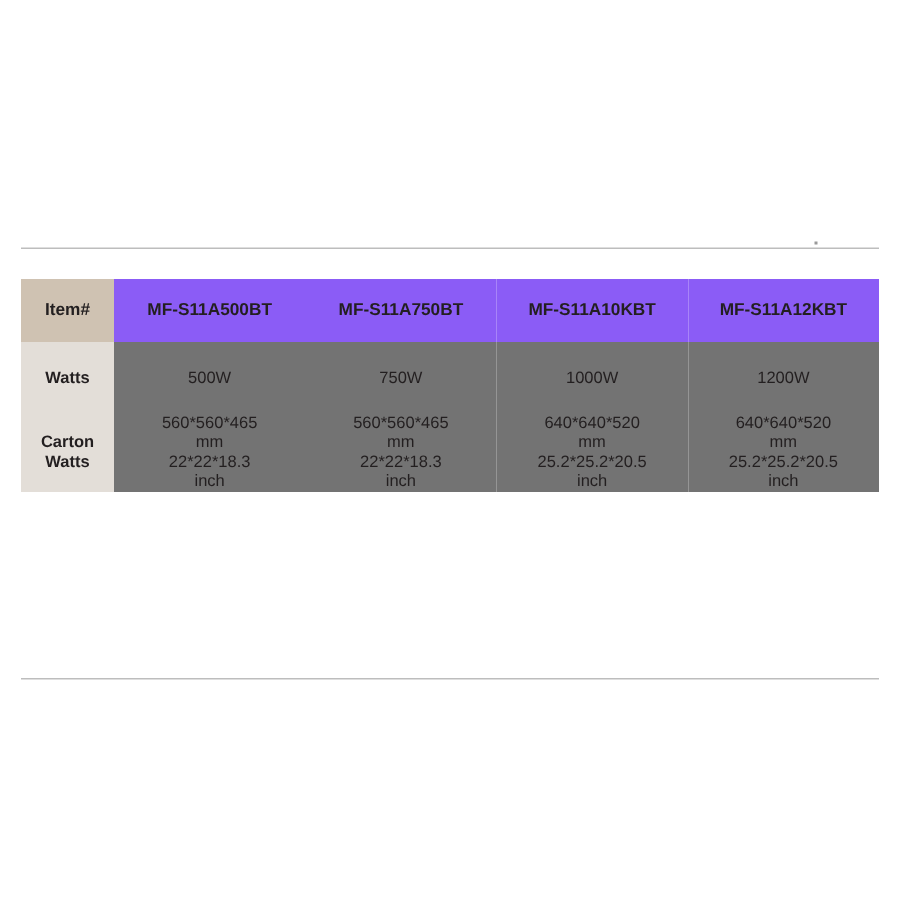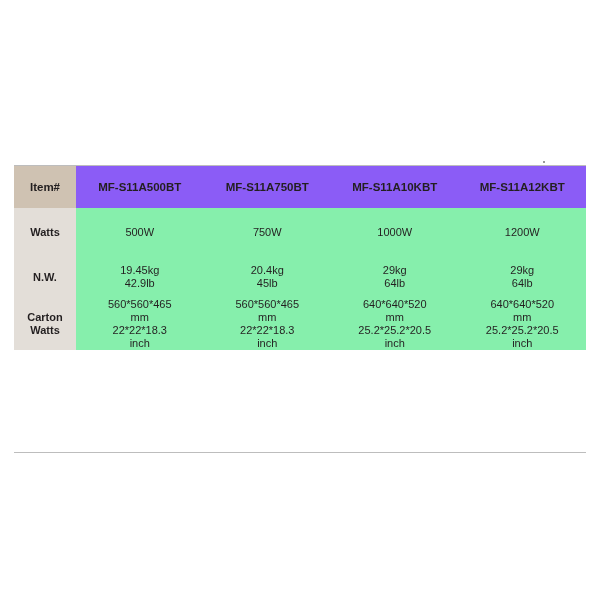--- a/index.html
+++ b/index.html
@@ -17,20 +17,21 @@
   #spec-sheet {
     position: absolute;
     left: 14px;
     top: 166px;
     width: 572px;
   }
   table.spec-table {
     border-collapse: collapse;
     width: 572px;
     table-layout: fixed;
+    margin-top: 20px;
   }
   table.spec-table td {
     padding: 0;
     margin: 0;
     text-align: center;
     vertical-align: middle;
     font-size: 11px;
     line-height: 13px;
     border: none;
   }
@@ -45,21 +46,21 @@
   tr.header-row td.label-col {
     background: #cfc2b2;
   }
   
   td.label-col {
     width: 62px;
     font-weight: bold;
     font-size: 11px;
   }
   tr.band-shaded td {
-    background: #86efac;
+    background: #737373;
   }
   tr.band-plain td {
     background: #ffffff;
   }
   tr.band-shaded td.label-col {
     background: #e3ded8;
   }
   tr.band-plain td.label-col {
     background: #f2efec;
   }
@@ -124,39 +125,20 @@
           </td>
         <td class="cell-lines">
             <span>1000W</span>
           </td>
         <td class="cell-lines">
             <span>1200W</span>
           </td>
       </tr>
 
 
-      <tr class="band-shaded row-nw">
-        <td class="label-col">N.W.</td>
-        <td class="cell-lines">
-          <span>19.45kg</span>
-          <span>42.9lb</span>
-        </td>
-        <td class="cell-lines">
-          <span>20.4kg</span>
-          <span>45lb</span>
-        </td>
-        <td class="cell-lines">
-          <span>29kg</span>
-          <span>64lb</span>
-        </td>
-        <td class="cell-lines">
-          <span>29kg</span>
-          <span>64lb</span>
-        </td>
-      </tr>
 
 
       <tr class="band-shaded row-carton">
         <td class="label-col">Carton Watts</td>
         <td class="cell-lines">
           <span>560*560*465</span>
           <span>mm</span>
           <span>22*22*18.3</span>
           <span>inch</span>
         </td>

